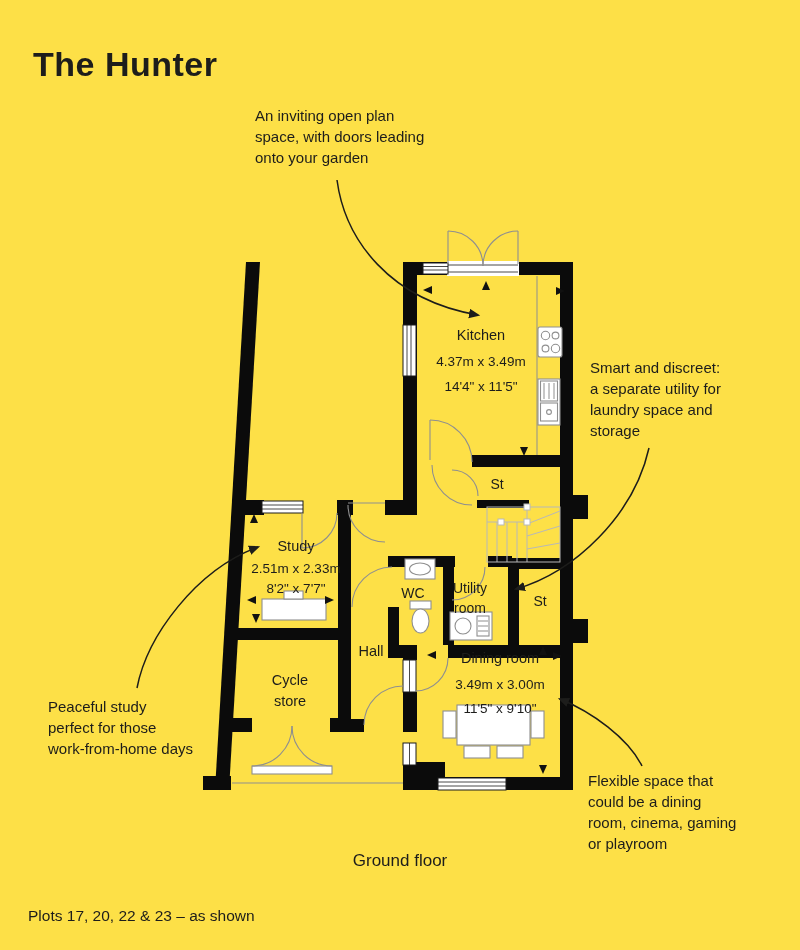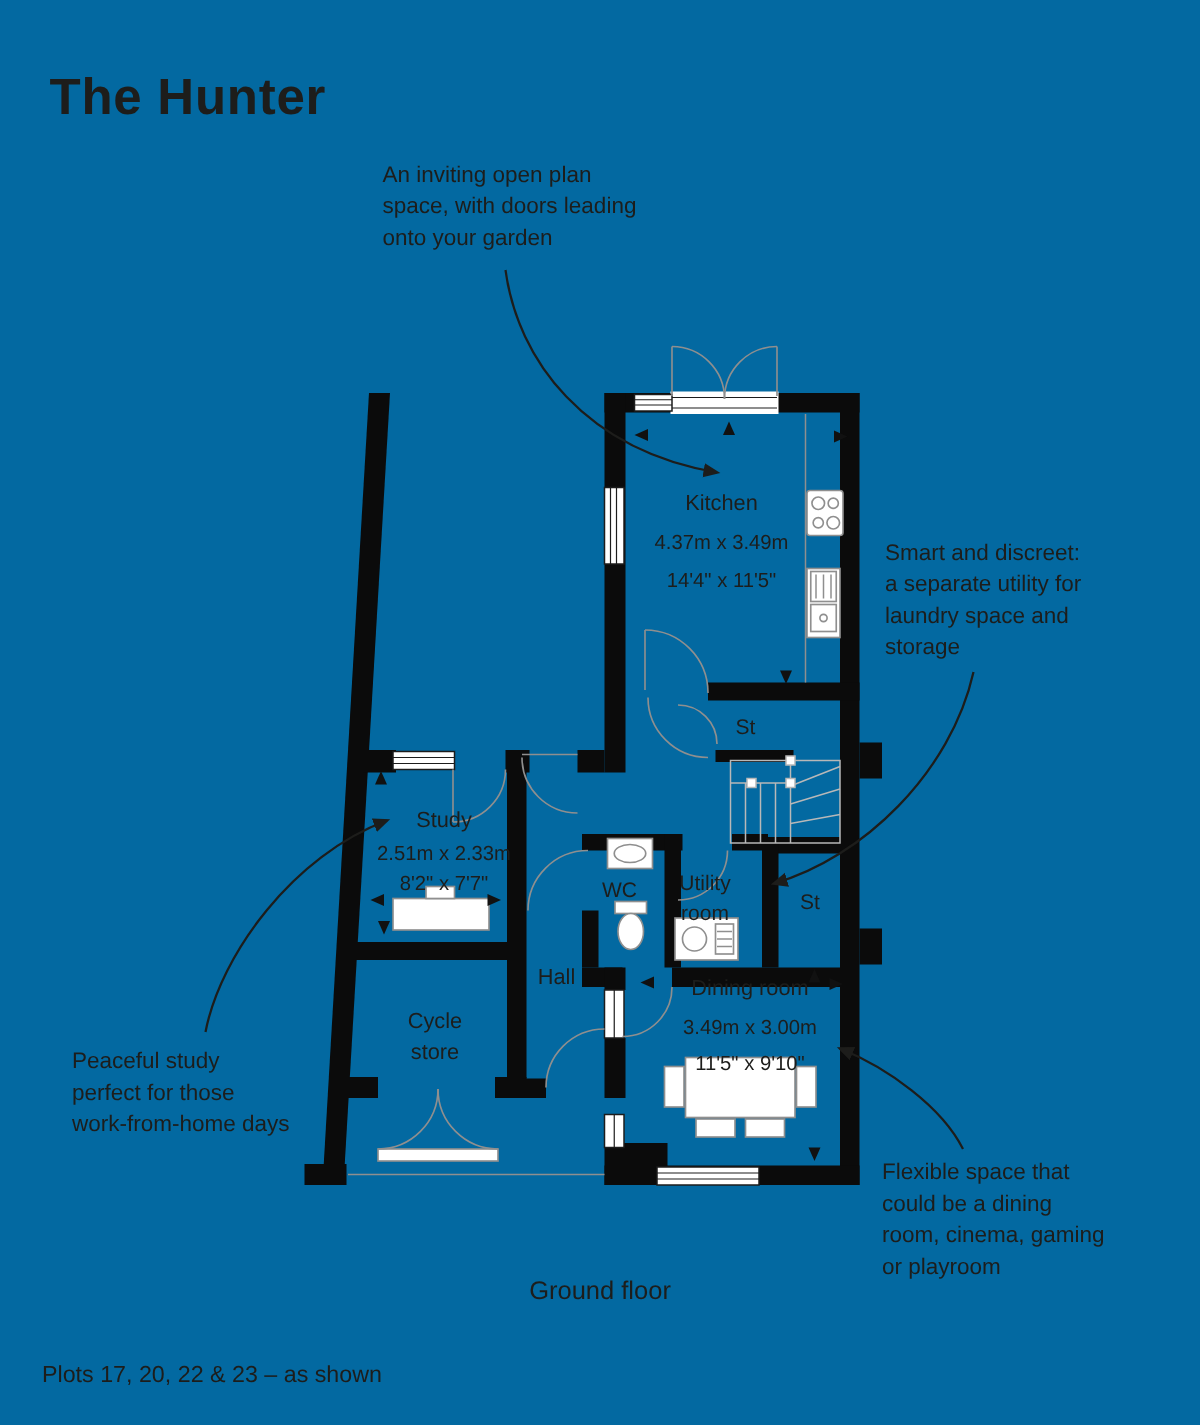--- a/index.html
+++ b/index.html
@@ -1,16 +1,16 @@
 <!DOCTYPE html>
 <html><head>
 <meta charset="utf-8">
 <style>
   html,body{margin:0;padding:0;background:#ffffff;}
-  .page{position:relative;width:800px;height:950px;background:#0369a1;overflow:hidden;
+  .page{position:relative;width:800px;height:950px;background:#fde047;overflow:hidden;
         font-family:"Liberation Sans", sans-serif;}
   svg text{font-family:"Liberation Sans", sans-serif;fill:#1d1d1b;}
   .room-label{font-size:14.5px;}
   .room-dim{font-size:13.5px;}
   .room-small{font-size:14px;}
   .anno{font-size:15px;}
   .title-text{font-size:34px;font-weight:bold;letter-spacing:.5px;}
   .caption-text{font-size:17px;}
   .footer-text{font-size:15.5px;}
   .wall{fill:#0b0b0b;stroke:none;}

